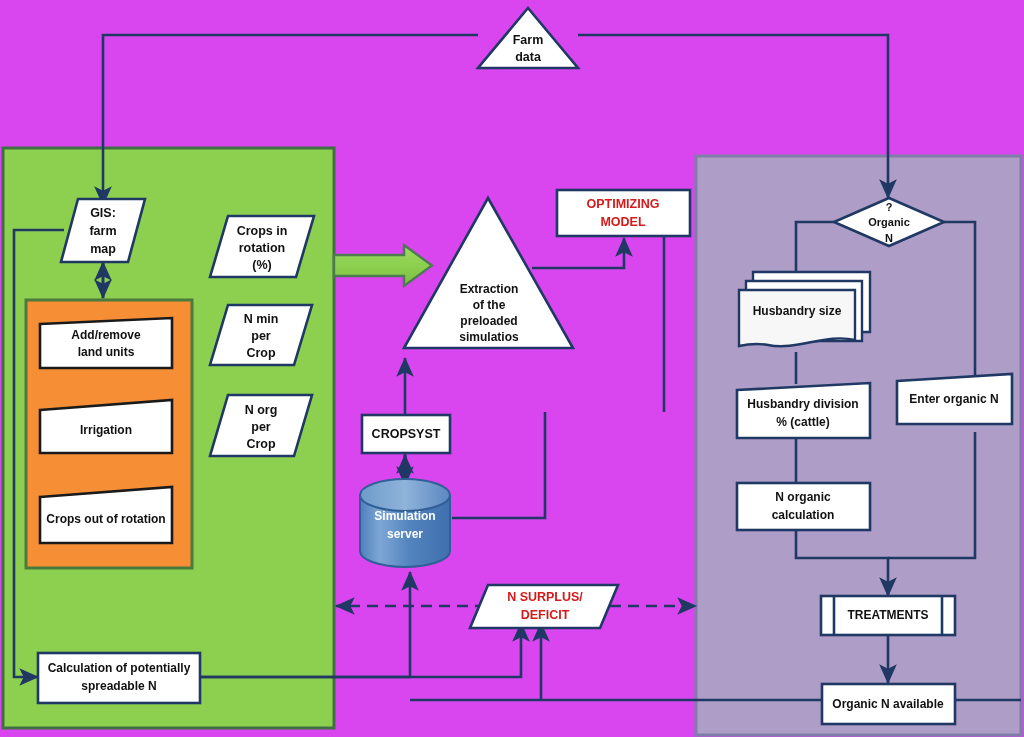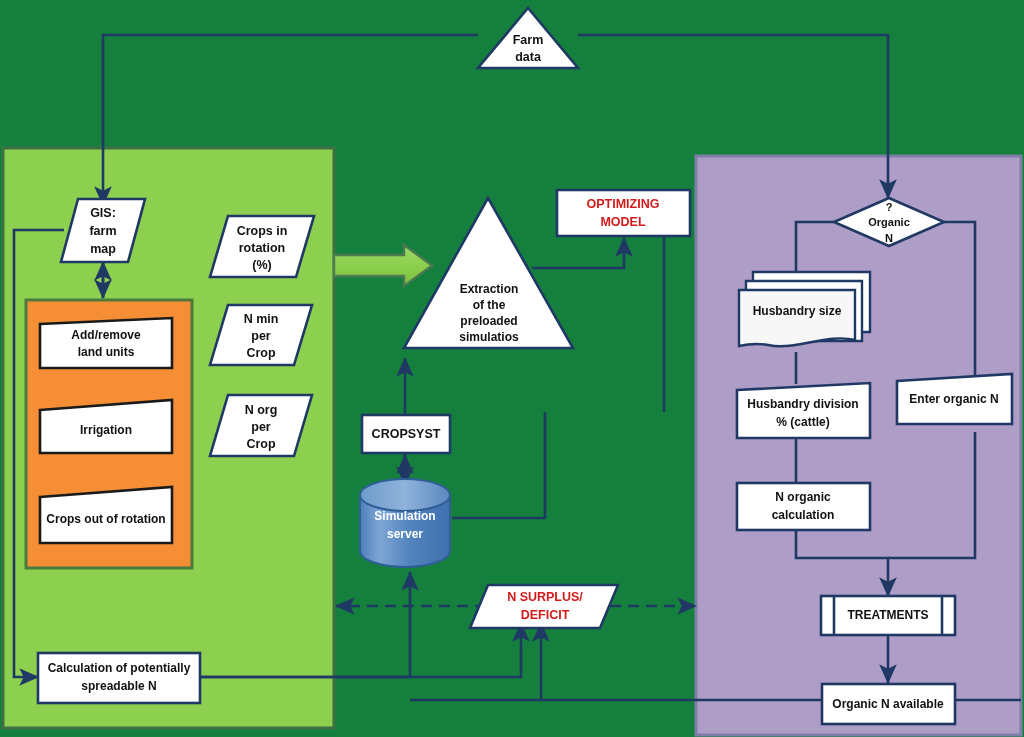--- a/index.html
+++ b/index.html
@@ -1,17 +1,17 @@
 <!DOCTYPE html>
 <html><head>
 <meta charset="utf-8">
 <style>
   html,body{margin:0;padding:0;background:#ffffff;}
   body{width:1024px;height:737px;overflow:hidden;font-family:"Liberation Sans",sans-serif;}
-  #stage{position:relative;width:1024px;height:737px;background:#15803d;}
+  #stage{position:relative;width:1024px;height:737px;background:#d946ef;}
   svg#flow{position:absolute;left:0;top:0;width:1024px;height:737px;}
   .nodetext{font-family:"Liberation Sans",sans-serif;font-weight:bold;fill:#111111;text-anchor:middle;dominant-baseline:middle;}
   .red{fill:#D41A1A;}
   .white{fill:#ffffff;}
 </style>
 </head>
 <body>
 
 <div id="stage">
   <svg id="flow" viewBox="0 0 1024 737">

